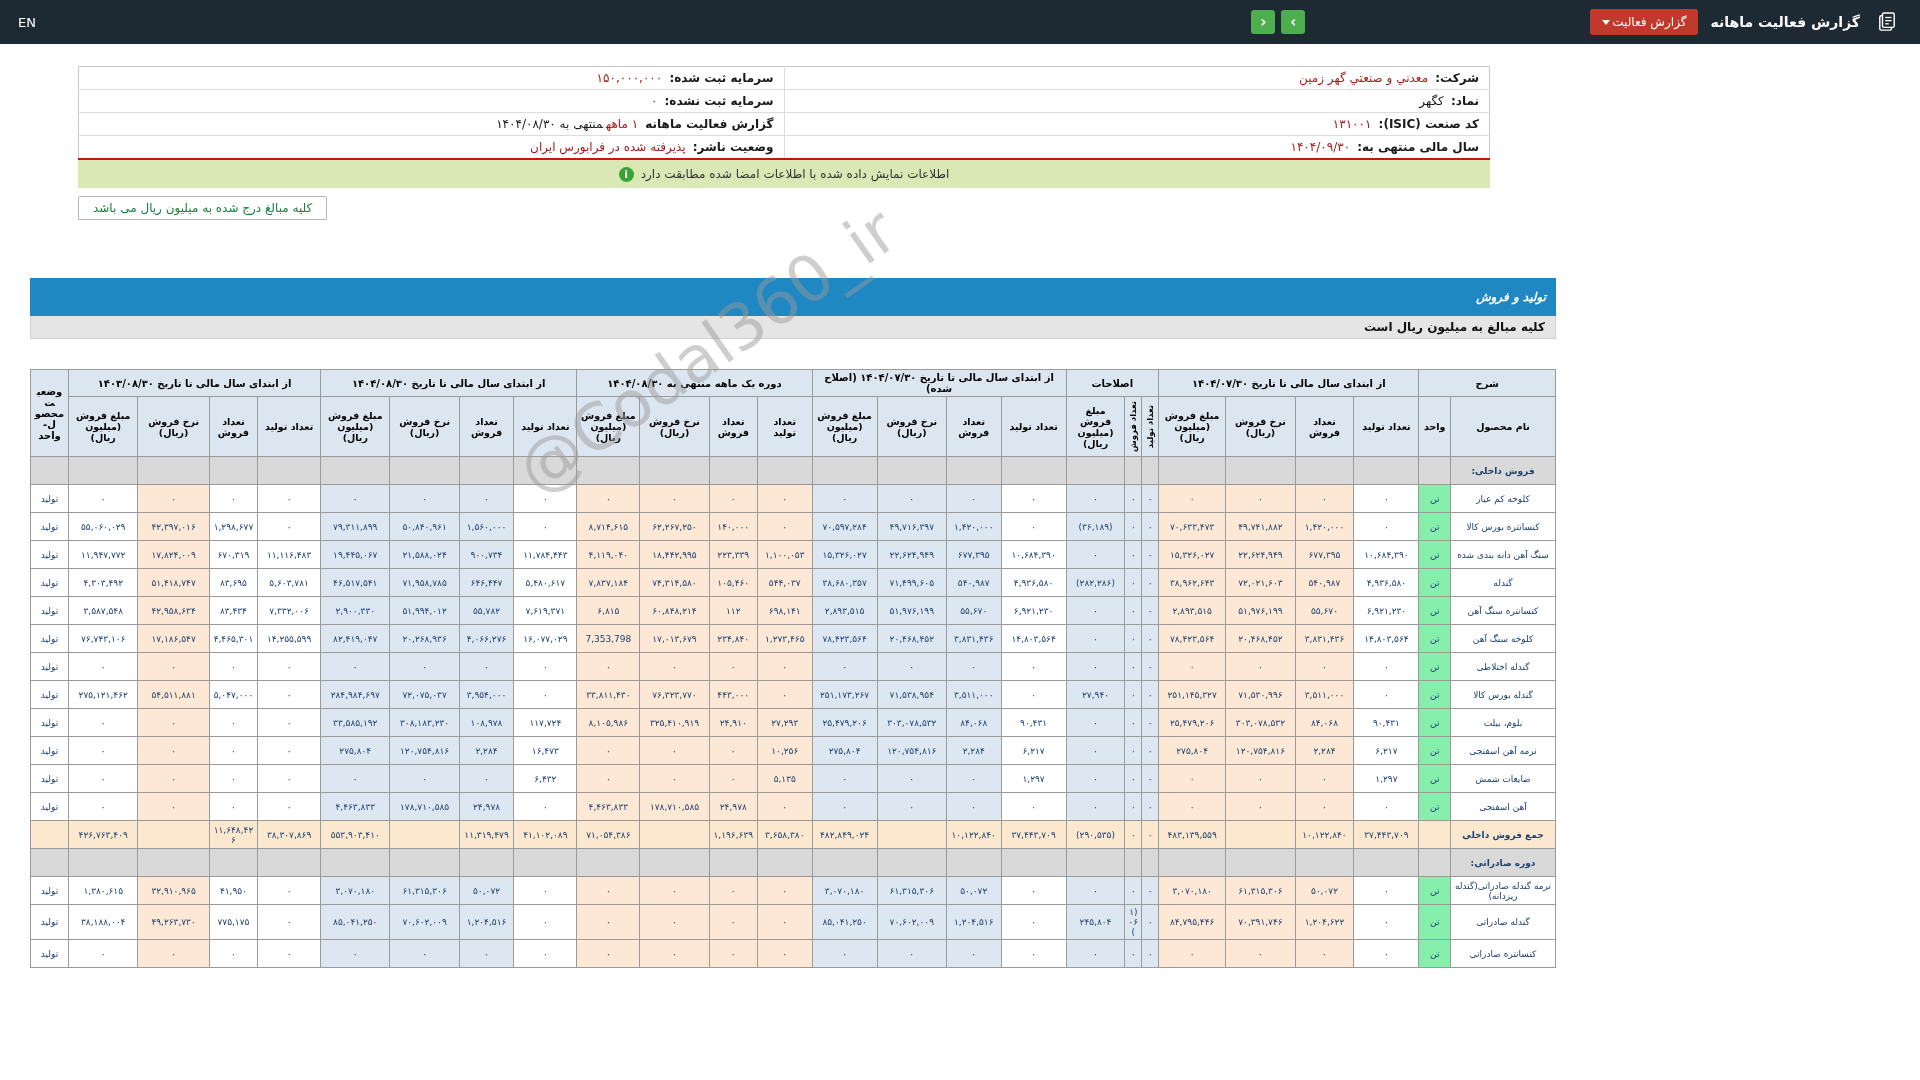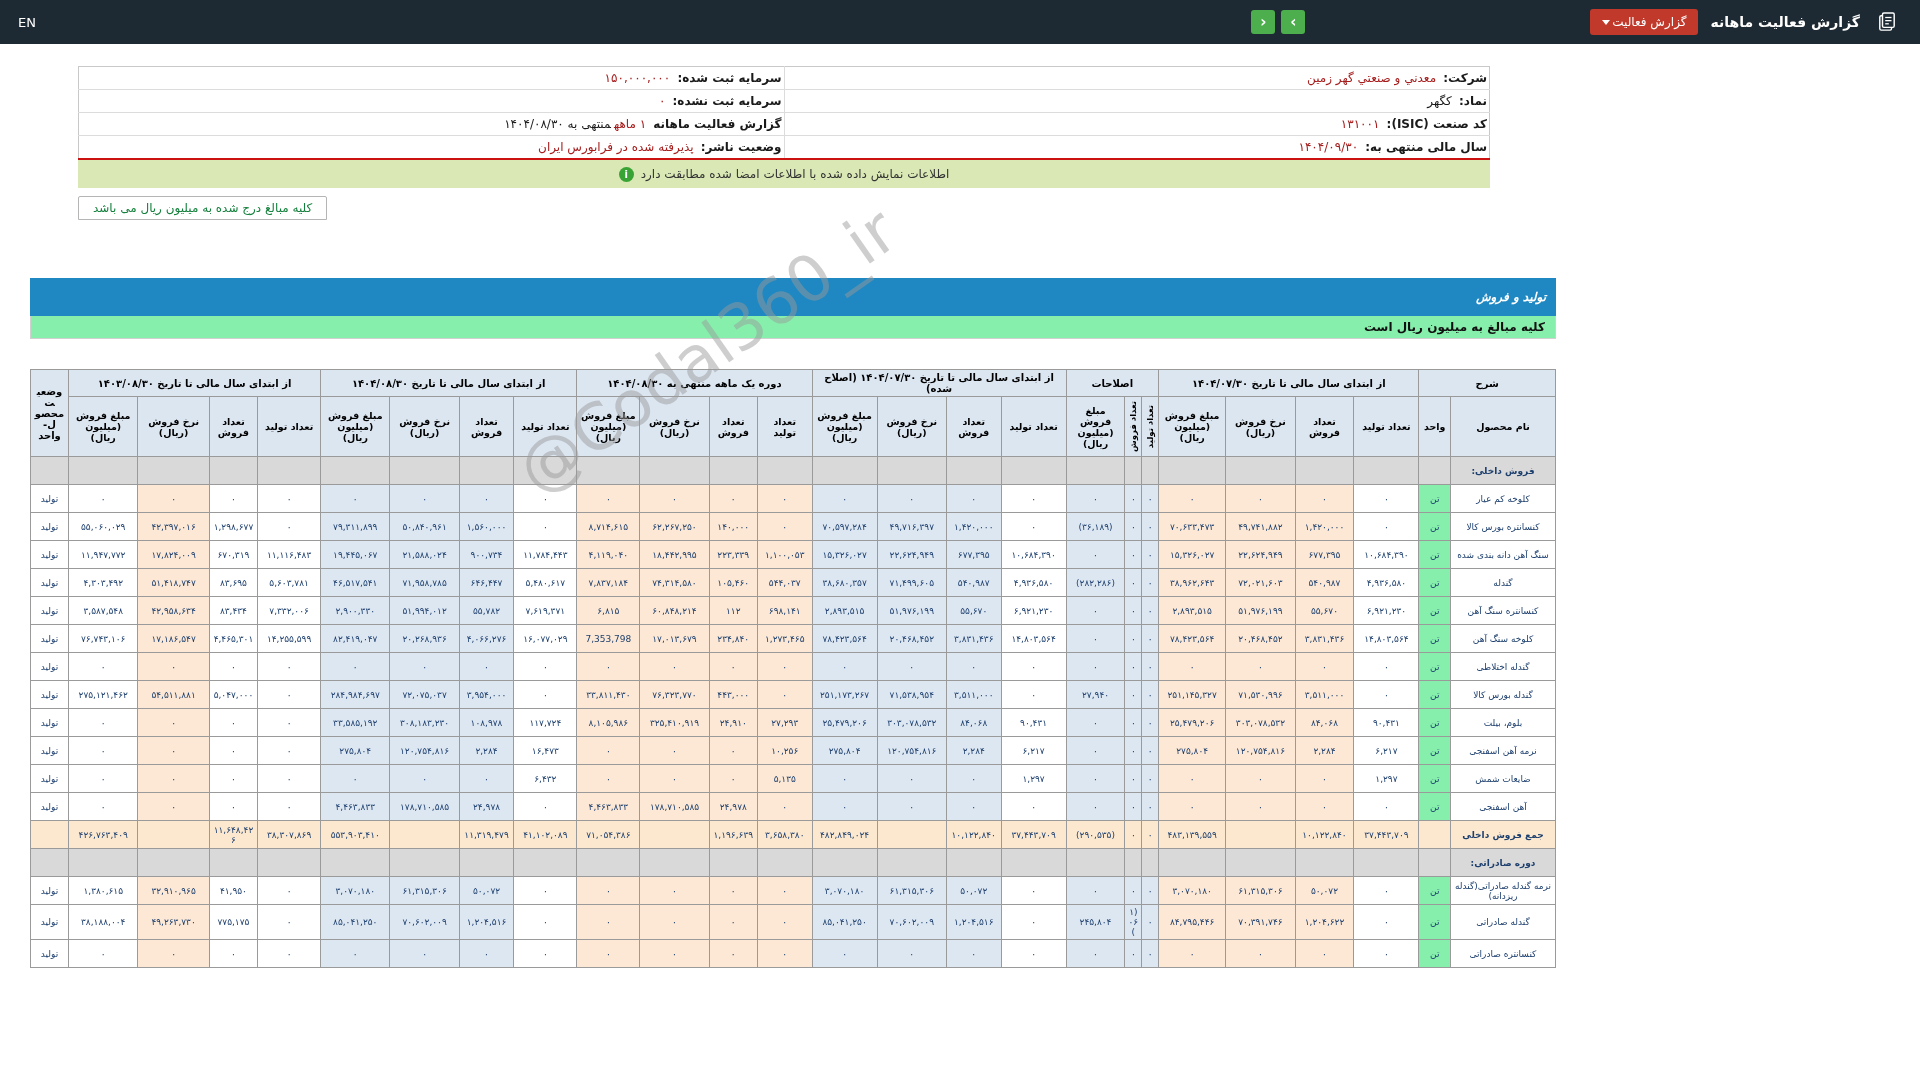--- a/index.html
+++ b/index.html
@@ -14,35 +14,35 @@
   .report-icon-btn { width: 30px; height: 30px; background: transparent; border: none; display: flex; align-items: center; justify-content: center; cursor: pointer; }
   .nav-title { color: #fff; font-size: 14px; font-weight: bold; margin: 0 12px; white-space: nowrap; }
   .btn-report { background: #c0392b; color: #fff; border: none; border-radius: 3px; font-size: 12px; padding: 6px 12px; display: flex; align-items: center; gap: 2px; cursor: pointer; font-family: inherit; white-space: nowrap; }
   .caret-down { width: 0; height: 0; border-left: 4px solid transparent; border-right: 4px solid transparent; border-top: 5px solid #fff; display: inline-block; }
   .nav-arrows { display: flex; gap: 6px; margin-right: 285px; }
   .arrow-btn { width: 24px; height: 24px; background: #4cae4c; border: none; border-radius: 3px; color: #fff; font-size: 15px; font-weight: bold; line-height: 22px; text-align: center; padding: 0; cursor: pointer; font-family: inherit; }
   .en-link { color: #fff; font-size: 13px; text-decoration: none; }
   
   .header-block { width: 1412px; margin: 22px 430px 0 78px; }
   .info-table { width: 100%; border-collapse: collapse; font-size: 12px; border: 1px solid #c9c9c9; border-bottom: 2px solid #cc1111; background: #fff; }
-  .info-table td { border-top: 1px solid #dcdcdc; padding: 4px 2px; height: 23px; margin-left: 25px; }
+  .info-table td { border-top: 1px solid #dcdcdc; padding: 4px 10px; height: 23px; margin-left: 25px; }
   .info-table tr:first-child td { border-top: none; }
   .info-cell.first { border-left: 1px solid #dcdcdc; width: 50%; }
   .info-label { font-weight: bold; color: #1a1a1a; }
   .info-value { color: #a61c1c; margin-right: 3px; }
   .info-value.plain { color: #1a1a1a; }
   .info-suffix { color: #1a1a1a; margin-right: 3px; }
   .notice-bar { background: #d9e8b4; height: 28px; display: flex; align-items: center; justify-content: center; gap: 7px; font-size: 12px; color: #333; }
   .info-icon { width: 15px; height: 15px; border-radius: 50%; background: #3aa335; color: #fff; font-size: 10px; font-weight: bold; display: inline-flex; align-items: center; justify-content: center; font-style: normal; }
   .unit-tab-row { text-align: left; margin-top: 8px; height: 26px; }
   .unit-tab { display: inline-block; border: 1px solid #b5b5b5; background: #fff; padding: 4px 14px; font-size: 12px; color: #15803d; border-radius: 2px 2px 0 0; cursor: pointer; }
   
   .table-block { width: 1526px; margin: 56px 364px 0 30px; position: relative; }
   .section-bar { background: #1f88c2; color: #fff; font-weight: bold; font-size: 12px; padding: 12px 10px; font-style: italic; }
-  .amounts-note { border: 1px solid #d0d0d0; border-top: none; font-weight: bold; font-size: 12px; padding: 4px 10px; color: #111; background: #86efac; }
+  .amounts-note { border: 1px solid #d0d0d0; border-top: none; font-weight: bold; font-size: 12px; padding: 4px 10px; color: #111; background: #e5e5e5; }
   .watermark { position: absolute; top: 36px; left: 455px; transform: rotate(-35deg); transform-origin: center; font-size: 64px; color: #9a9a9a; opacity: .48; z-index: 10; pointer-events: none; direction: ltr; white-space: nowrap; }
   .data-table { margin-top: 30px; border-collapse: collapse; table-layout: fixed; width: 100%; }
   .data-table th, .data-table td { border: 1px solid #9a9a9a; padding: 2px 3px; text-align: center; overflow: hidden; word-wrap: break-word; }
   .data-table th { background: #dce6f1; color: #000; font-weight: bold; }
   .grp { height: 24px; font-size: 10px; }
   .sub { height: 60px; font-size: 9.5px; vertical-align: middle; }
   .vert { padding: 1px; }
   .vert div { writing-mode: vertical-rl; transform: rotate(180deg); margin: 0 auto; font-size: 8.5px; max-height: 56px; white-space: nowrap; }
   .data-table td { color: #1d3f6e; font-size: 9px; height: 28px; }
   .pname { font-size: 9.5px; background: #fff; }

